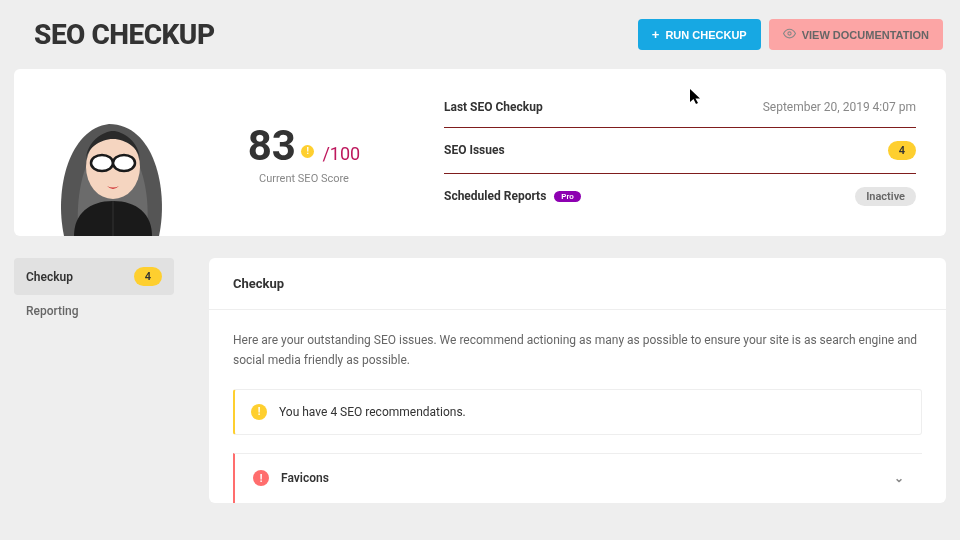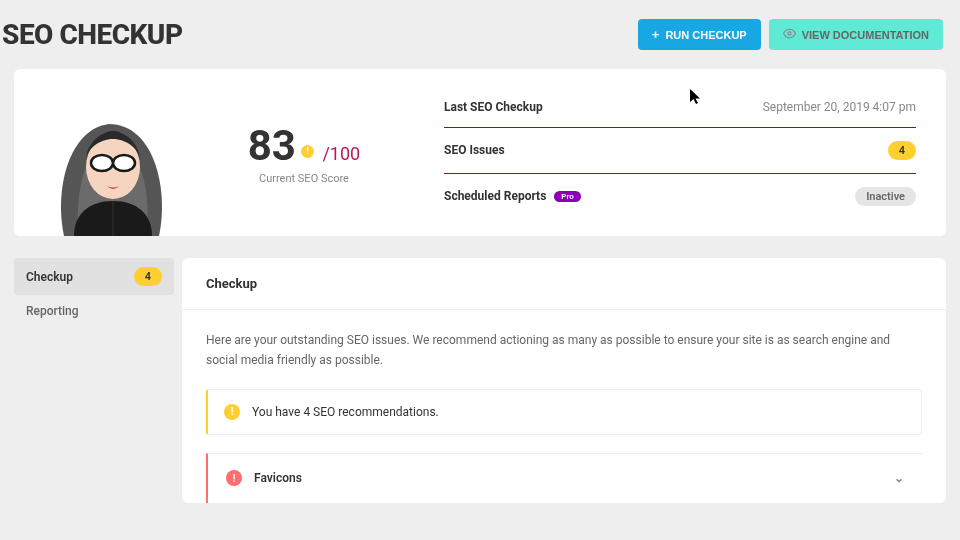--- a/index.html
+++ b/index.html
@@ -9,42 +9,42 @@
   width: 960px;
   height: 540px;
   overflow: hidden;
   color: #333;
   font-size: 13px;
 }
 .header {
   display: flex;
   justify-content: space-between;
   align-items: center;
-  padding: 18px 17px 18px 2px;
+  padding: 18px 17px 18px 34px;
 }
 .page-title {
   font-size: 28px;
   font-weight: 800;
   color: #333;
   letter-spacing: -0.5px;
 }
 .header-buttons { display: flex; gap: 8px; }
 .btn {
   display: inline-flex;
   align-items: center;
   gap: 6px;
   padding: 8px 14px;
   border-radius: 4px;
   font-size: 11px;
   font-weight: 600;
   cursor: pointer;
   border: none;
 }
 .btn-primary { background: #17a8e3; color: #fff; }
-.btn-secondary { background: #5eead4; color: #666; text-align: center; }
+.btn-secondary { background: #fca5a5; color: #666; text-align: center; }
 .plus-icon { font-weight: bold; font-size: 13px; line-height: 1; }
 .eye-icon svg { width: 13px; height: 13px; stroke: #888; fill: none; stroke-width: 2; }
 
 .hero {
   background: #fff;
   margin: 0 14px;
   border-radius: 6px;
   display: flex;
   align-items: center;
   height: 167px;
@@ -115,21 +115,21 @@
   font-size: 8px;
   padding: 1px 7px;
   border-radius: 8px;
   font-weight: 600;
   text-align: center;
 }
 
 .body-grid {
   display: flex;
   margin: 22px 14px 0 14px;
-  gap: 8px;
+  gap: 35px;
 }
 .sidebar { width: 160px; }
 .nav-item {
   display: flex;
   justify-content: space-between;
   align-items: center;
   padding: 9px 12px;
   border-radius: 4px;
   font-size: 12px;
   font-weight: 600;

